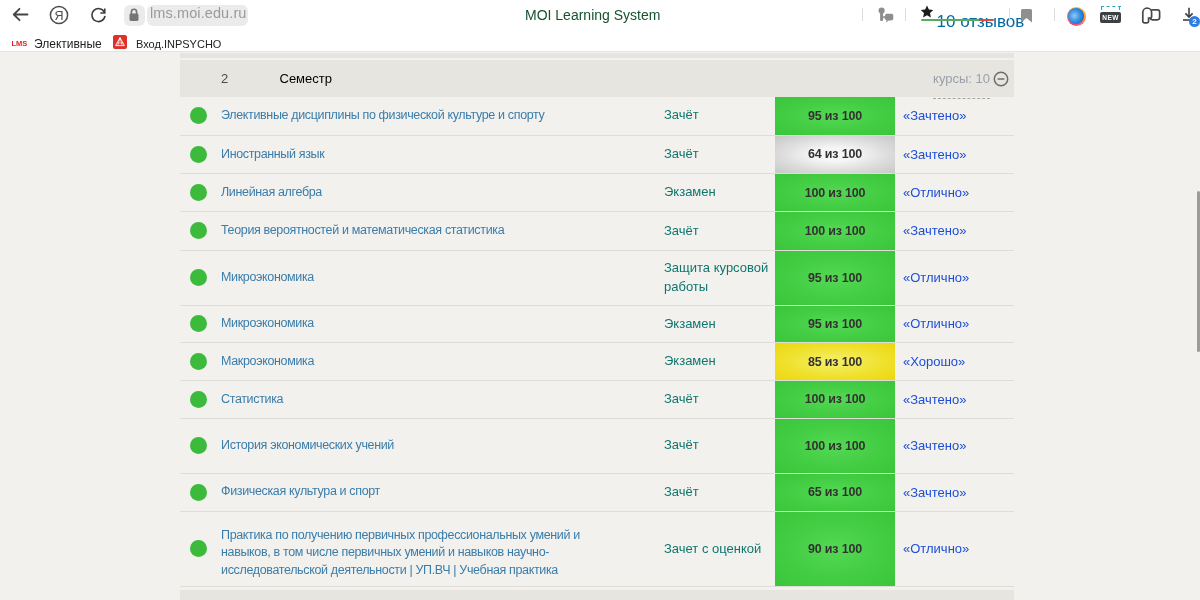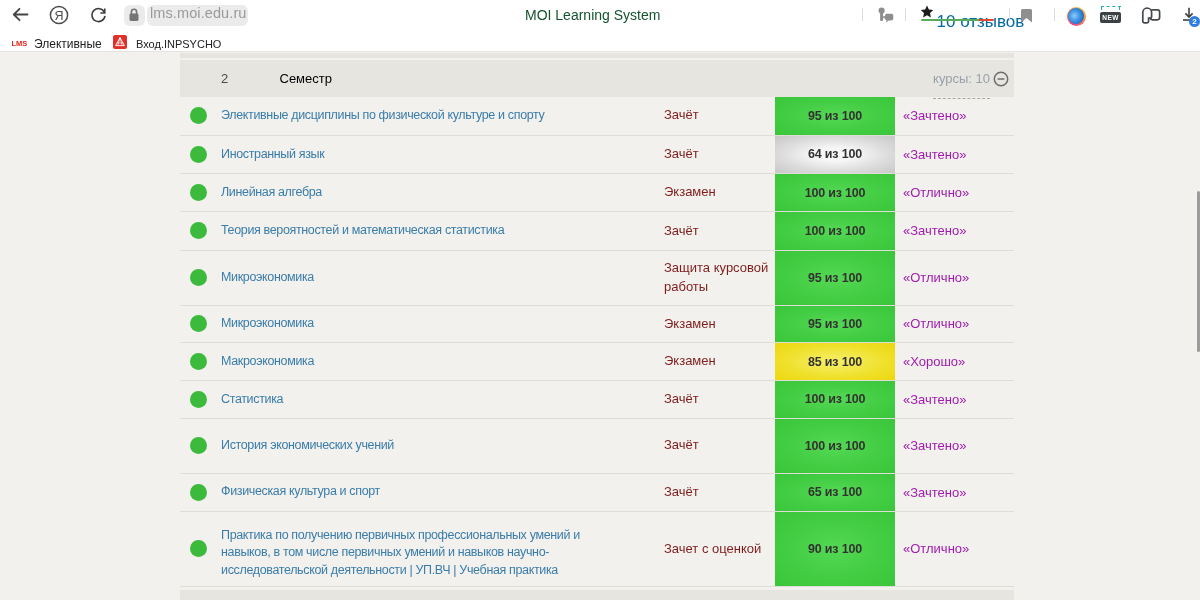--- a/index.html
+++ b/index.html
@@ -25,25 +25,25 @@
   .hdr .nam { position:absolute; left:57.5px; top:11px; font-size:13px; color:#000000;margin-left:42px; }
   .hdr .kur { position:absolute; right:24px; top:11.5px; font-size:13px; color:#98a1aa;
      border-bottom:1px dashed #aaa49c; padding-bottom:12px; }
   .hdr svg.pm { position:absolute; right:5.5px; top:11px; }
   .row { position:relative; border-bottom:1px solid #deddd8;text-decoration:underline; }
   .dot { position:absolute; left:10px; top:50%; margin-top:-8.5px; width:17px; height:17px;
      border-radius:50%; background:#3cba3c; }
   .cname { position:absolute; left:41px; top:0; bottom:0; width:440px; display:flex; align-items:center;
      font-size:12.5px; letter-spacing:-0.35px; line-height:17.5px; color:#3a7dab; }
   .cexam { position:absolute; left:484px; top:0; bottom:0; width:108px; display:flex; align-items:center;
-     font-size:13px; line-height:18.5px; color:#7f1d1d; }
+     font-size:13px; line-height:18.5px; color:#0f766e; }
   .cbadge { position:absolute; left:595px; top:0; bottom:0; width:120px; display:flex; align-items:center;
      justify-content:center; font-size:12.5px; font-weight:bold; letter-spacing:-0.2px; color:#333231; }
   .cgrade { position:absolute; left:723px; top:0; bottom:0; display:flex; align-items:center;
-     font-size:13px; color:#a21caf; }
+     font-size:13px; color:#1d4ed8; }
   .bg-green  { background:radial-gradient(ellipse at center, #54d854 0%, #43cd43 55%, #3ac53a 100%); }
   .bg-silver { background:radial-gradient(ellipse at center, #f6f6f6 25%, #dedede 60%, #c7c7c7 100%); }
   .bg-yellow { background:radial-gradient(ellipse at center, #f4ec5e 15%, #efe02a 60%, #ecd70e 100%); }
 
   .thumb { position:absolute; left:1196.5px; top:139px; width:3.5px; height:161px;
      background:#9c9c9c; border-radius:2px; }
 
   .bkitem { position:absolute; top:3.5px; height:20px; display:flex; align-items:center;
      font-size:12px; color:#222; }
 </style>

